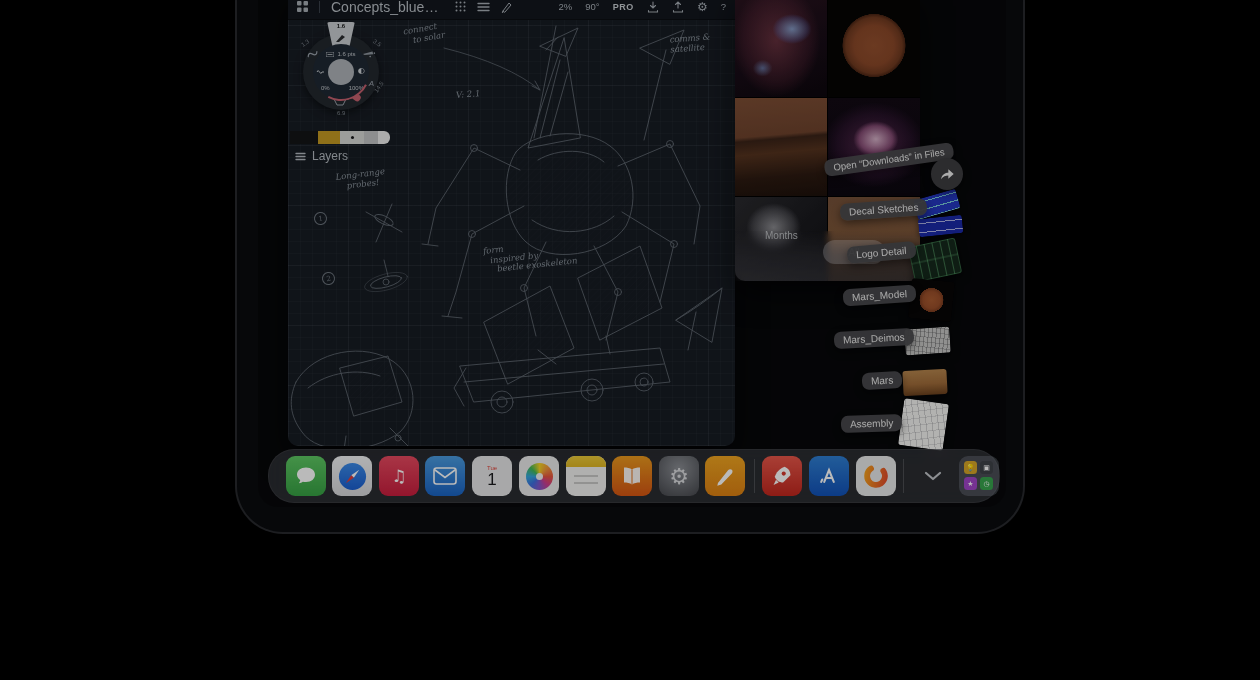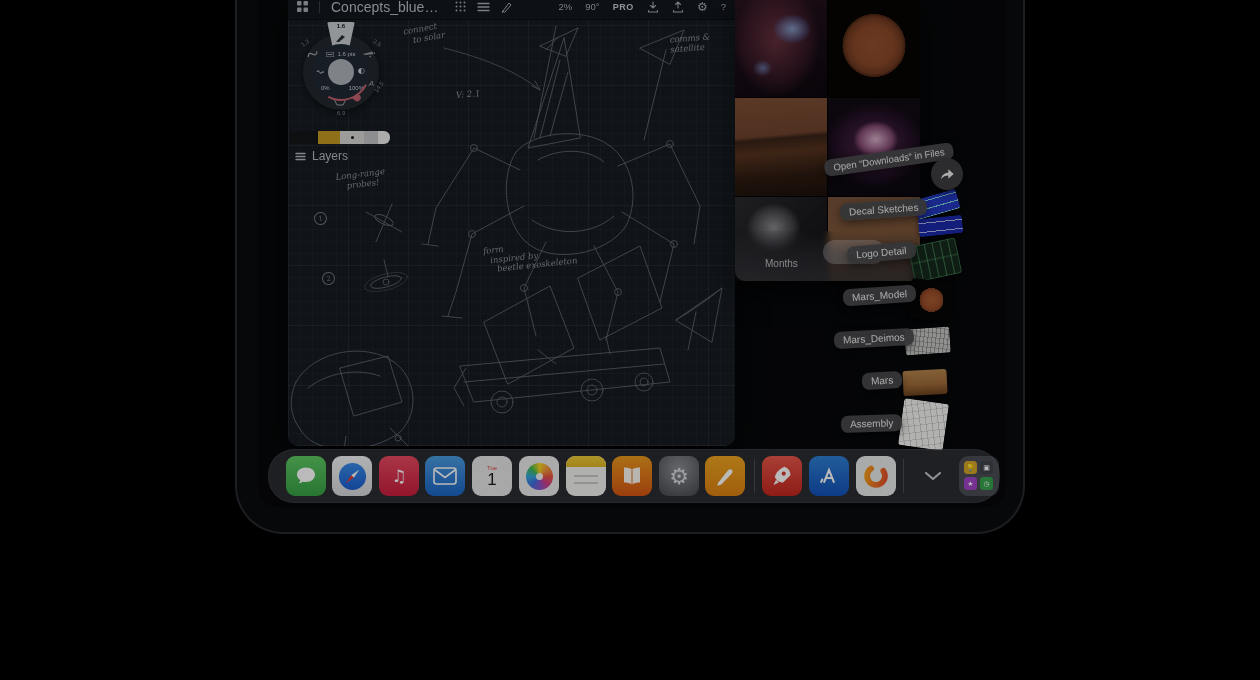--- a/index.html
+++ b/index.html
@@ -345,21 +345,21 @@
         <div class="ph" style="left:93px;top:104px;width:92px;height:98px;
           background:radial-gradient(30px 24px at 52% 42%,rgba(235,200,220,.85),rgba(200,120,170,.5) 55%,transparent 75%),
                      radial-gradient(60px 50px at 50% 48%,rgba(150,70,130,.5),rgba(90,40,90,.3) 60%,transparent 85%),
                      linear-gradient(180deg,#120a14 0%,#0c0710 100%);"></div>
         <div class="ph" style="left:0;top:203px;width:92px;height:84px;
           background:radial-gradient(34px 30px at 42% 36%,rgba(225,225,230,.55),rgba(160,160,168,.25) 60%,transparent 80%),
                      linear-gradient(135deg,#2a2a2e 0%,#1a1a1e 55%,#101013 100%);"></div>
         <div class="ph" style="left:93px;top:203px;width:92px;height:84px;
           background:linear-gradient(180deg,#76523a 0%,#7d5638 52%,#56361f 70%,#301d10 100%);"></div>
         <div class="pband"></div>
-        <div class="seg" style="left:30px;top:264px;color:#b9bcbf;">Months</div>
+        <div class="seg" style="left:30px;top:236px;color:#b9bcbf;">Months</div>
         <div class="seg" style="left:0;top:252px;width:185px;">
           <span class="pill">All</span>
         </div>
       </div>
 
       <div class="dtag" style="left:566px;top:171px;transform:rotate(-8deg);font-size:9.5px;">Open “Downloads” in Files</div>
       <div class="sharec">
         <svg width="16" height="14" viewBox="0 0 24 20">
             <path d="M3,18 C4.5,10.5 9.5,8.5 14,8.3 L14,3 L22,10 L14,17 L14,12.3 C10,12.3 6,13.5 3,18 Z" fill="#ececec"></path>
           </svg>

